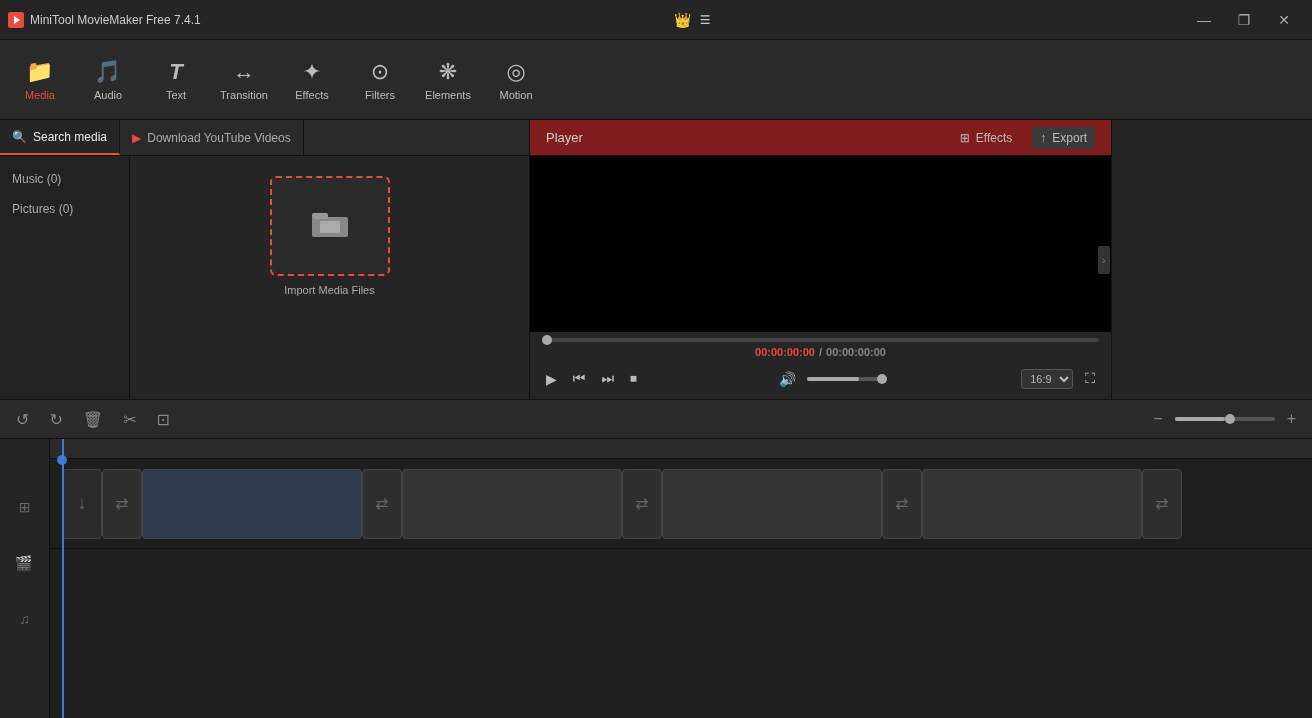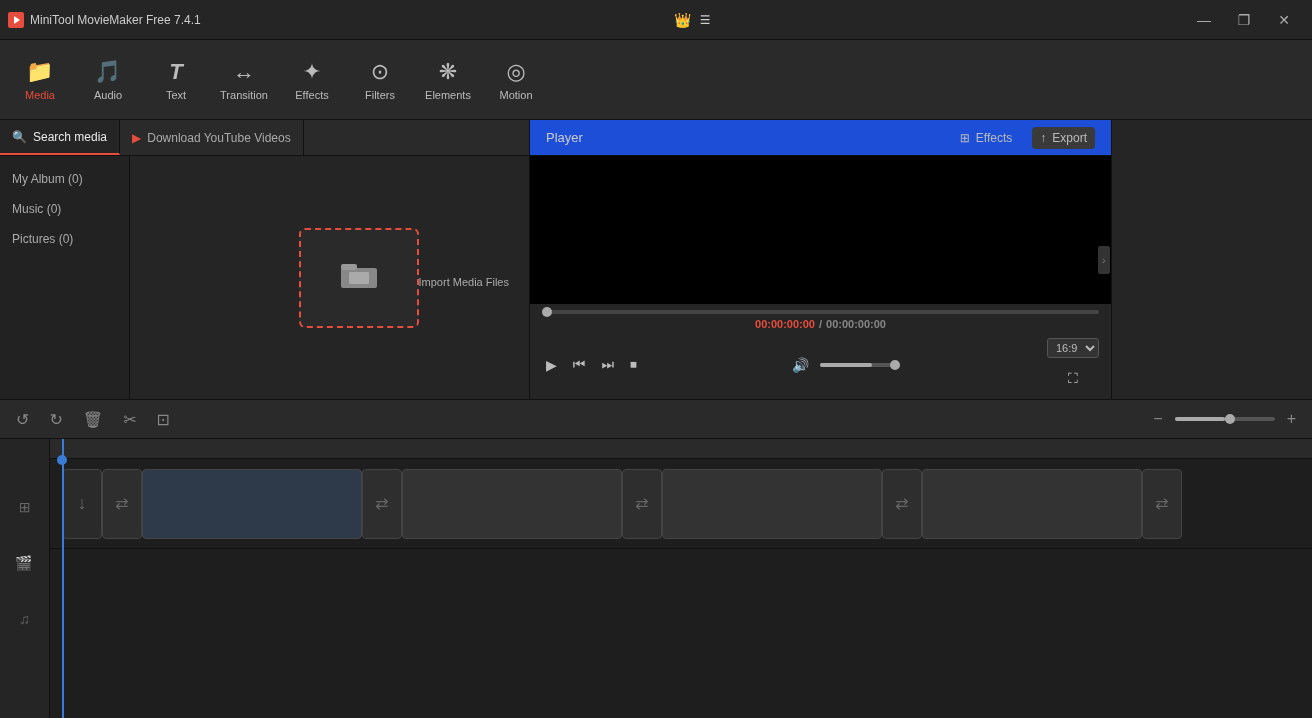--- a/index.html
+++ b/index.html
@@ -87,23 +87,23 @@
       padding: 8px 12px;
       cursor: pointer;
       color: #aaa;
       font-size: 12px;
     }
 
     
     #media-content {
       flex: 1;
       display: flex;
-      flex-direction: row;
-      align-items: center;
-      justify-content: flex-end;
+      flex-direction: column;
+      align-items: center;
+      justify-content: flex-start;
       padding: 20px;
     }
     #import-box {
       width: 120px;
       height: 100px;
       border: 2px dashed #e74c3c;
       border-radius: 6px;
       display: flex;
       flex-direction: column;
       align-items: center;
@@ -122,21 +122,21 @@
       display: flex;
       flex-direction: column;
       border-right: 1px solid #111;
     }
     #player-header {
       height: 36px;
       display: flex;
       align-items: center;
       justify-content: space-between;
       padding: 0 16px;
-      background: #1d4ed8;
+      background: #7f1d1d;
       border-bottom: 1px solid #111;
     }
     #player-title { font-size: 13px; color: #ccc; }
     #player-actions { display: flex; gap: 12px; }
     .player-action-btn {
       display: flex;
       align-items: center;
       gap: 6px;
       cursor: pointer;
       color: #bbb;
@@ -414,23 +414,20 @@
         <div class="media-tab">
           <span style="color:#e74c3c;">▶</span>
           <span>Download YouTube Videos</span>
         </div>
       </div>
 
       <div id="media-body">
 
         <div id="media-sidebar">
           <div class="sidebar-item">
-            <span>My Album (0)</span>
-          </div>
-          <div class="sidebar-item">
             <span>Music (0)</span>
           </div>
           <div class="sidebar-item">
             <span>Pictures (0)</span>
           </div>
         </div>
 
         <div id="media-content">
           <div id="import-box">
             <span id="import-box-icon">
@@ -482,21 +479,21 @@
           <span class="ctrl-btn">⏭</span>
           <span class="ctrl-btn">⏹</span>
         </div>
         <div id="volume-area">
           <span class="ctrl-btn">🔊</span>
           <div id="volume-slider">
             <div id="volume-fill"></div>
             <div id="volume-knob"></div>
           </div>
         </div>
-        <div style="display:flex;align-items:center;gap:8px;flex-direction:column;">
+        <div style="display:flex;align-items:center;gap:8px;">
           <select id="aspect-select">
             <option>16:9</option>
             <option>9:16</option>
             <option>4:3</option>
             <option>1:1</option>
           </select>
           <span id="fullscreen-btn" class="ctrl-btn">⛶</span>
         </div>
       </div>
     </div>

